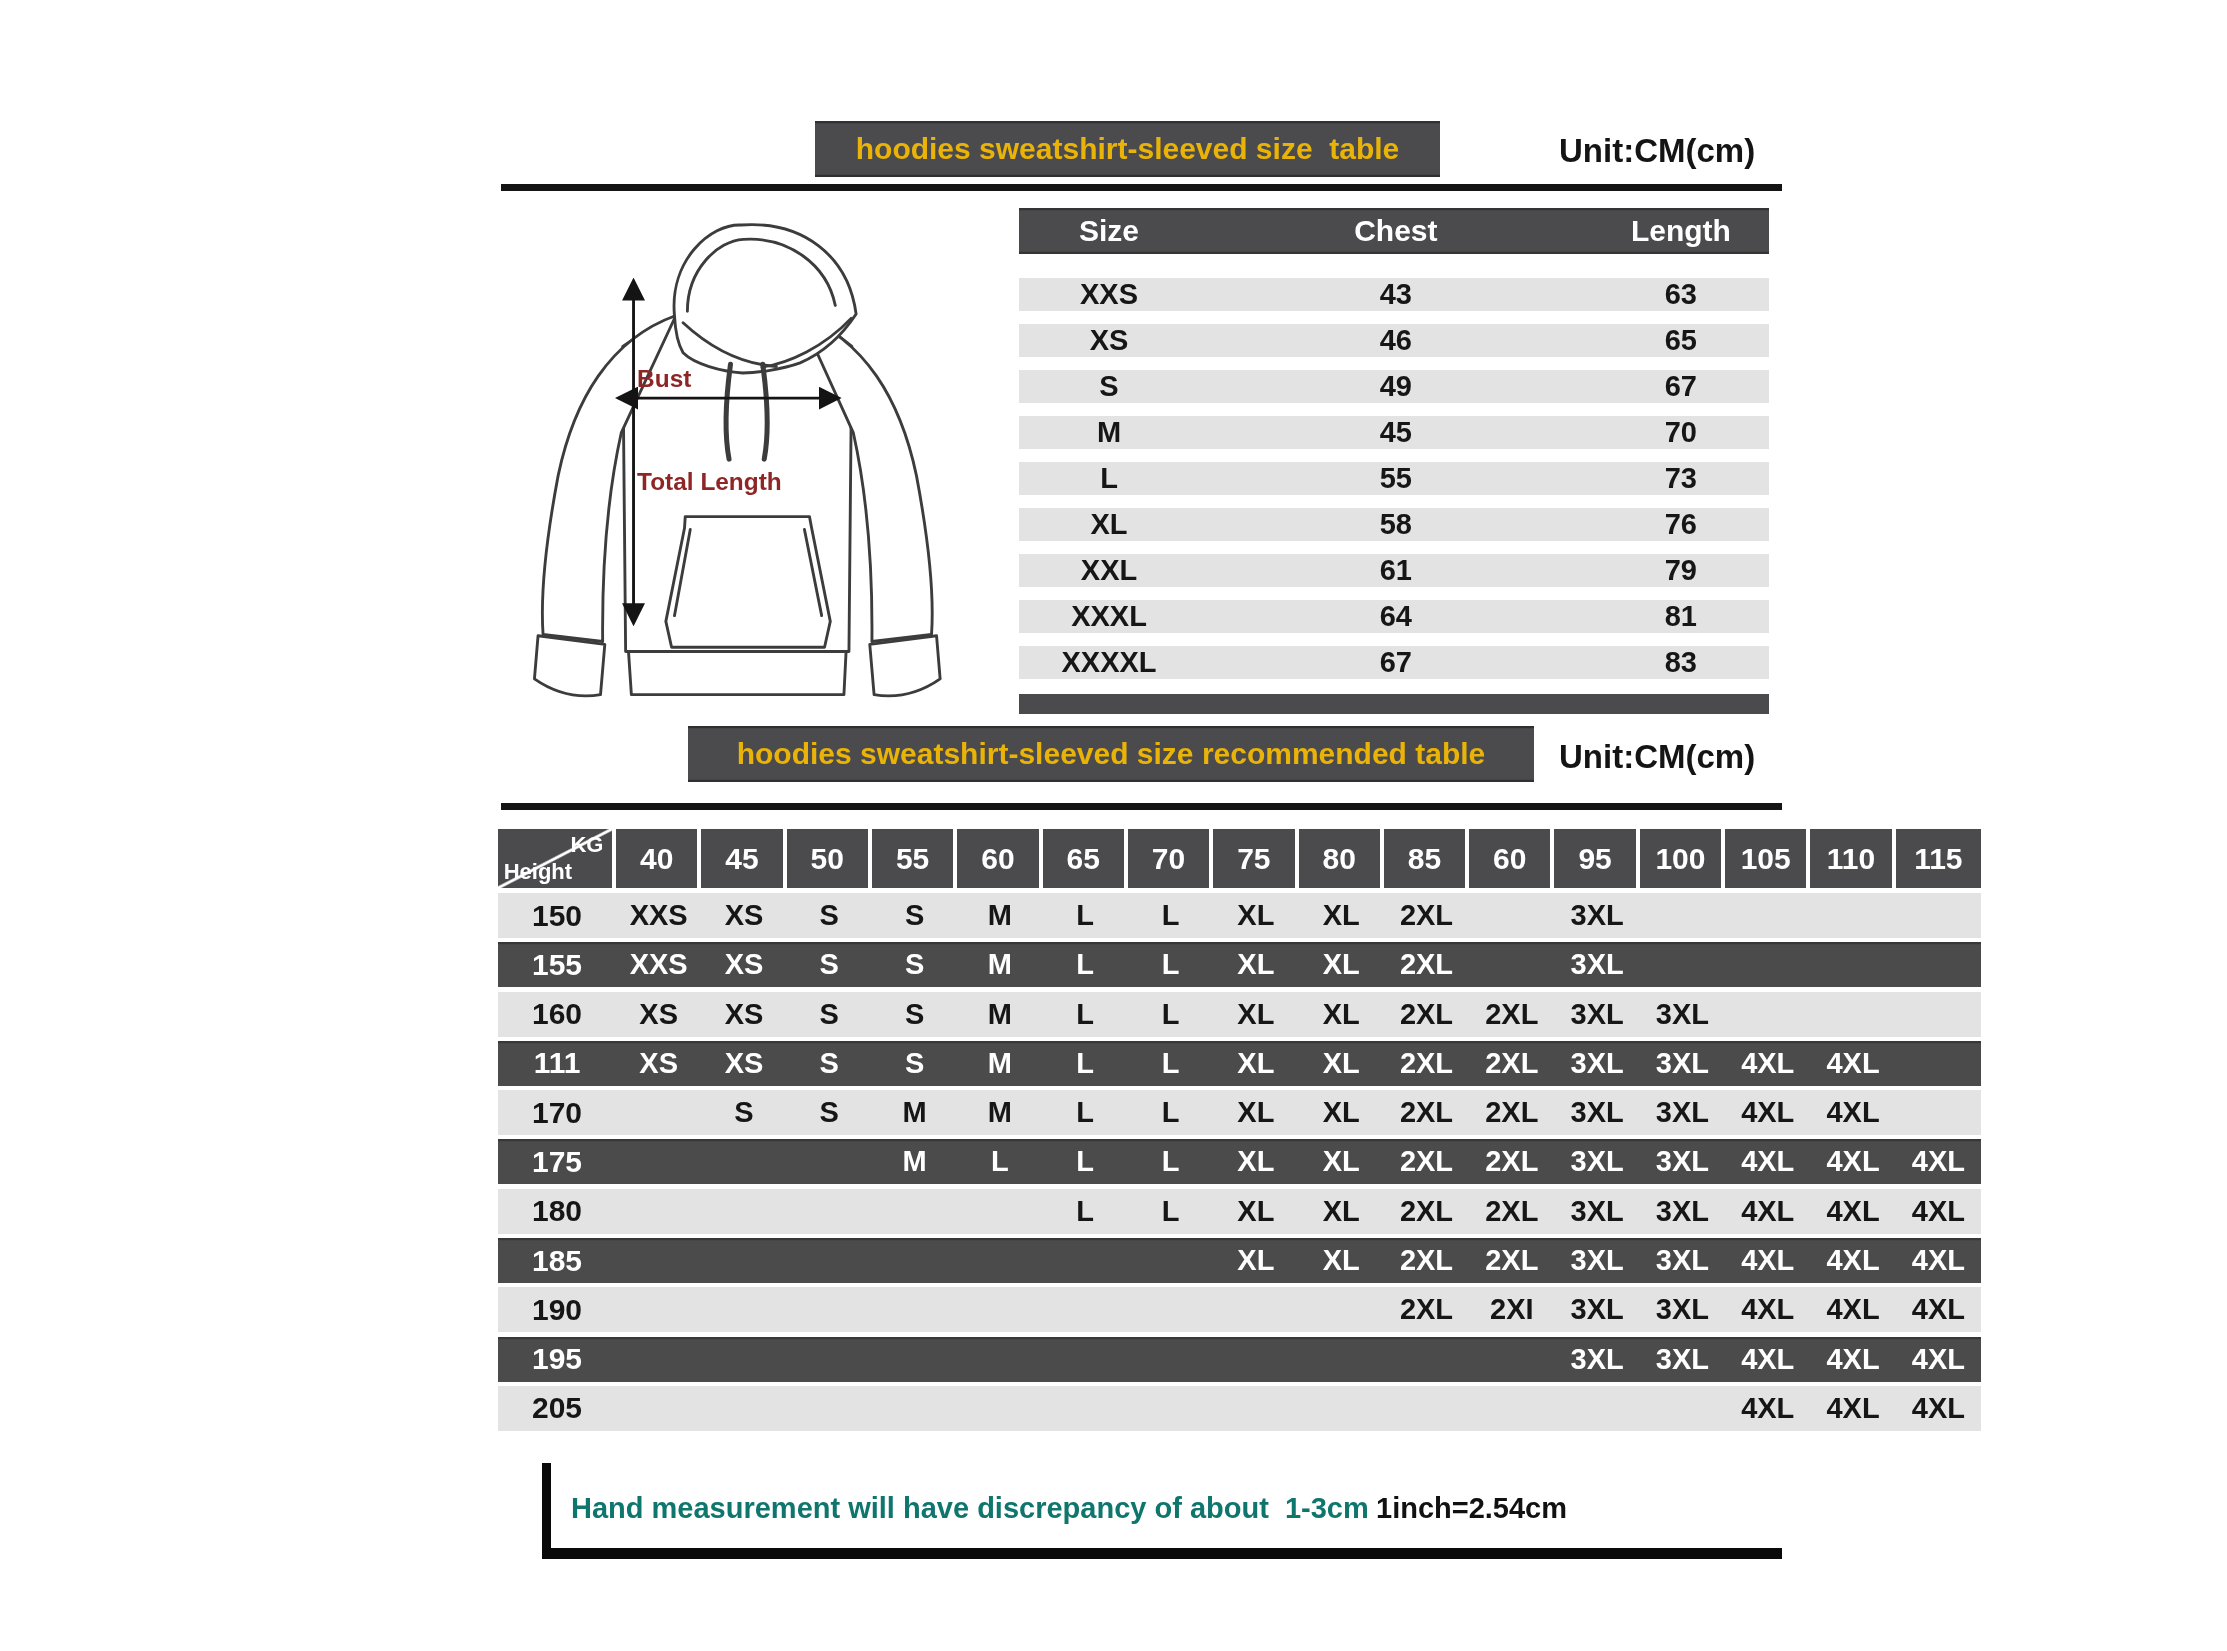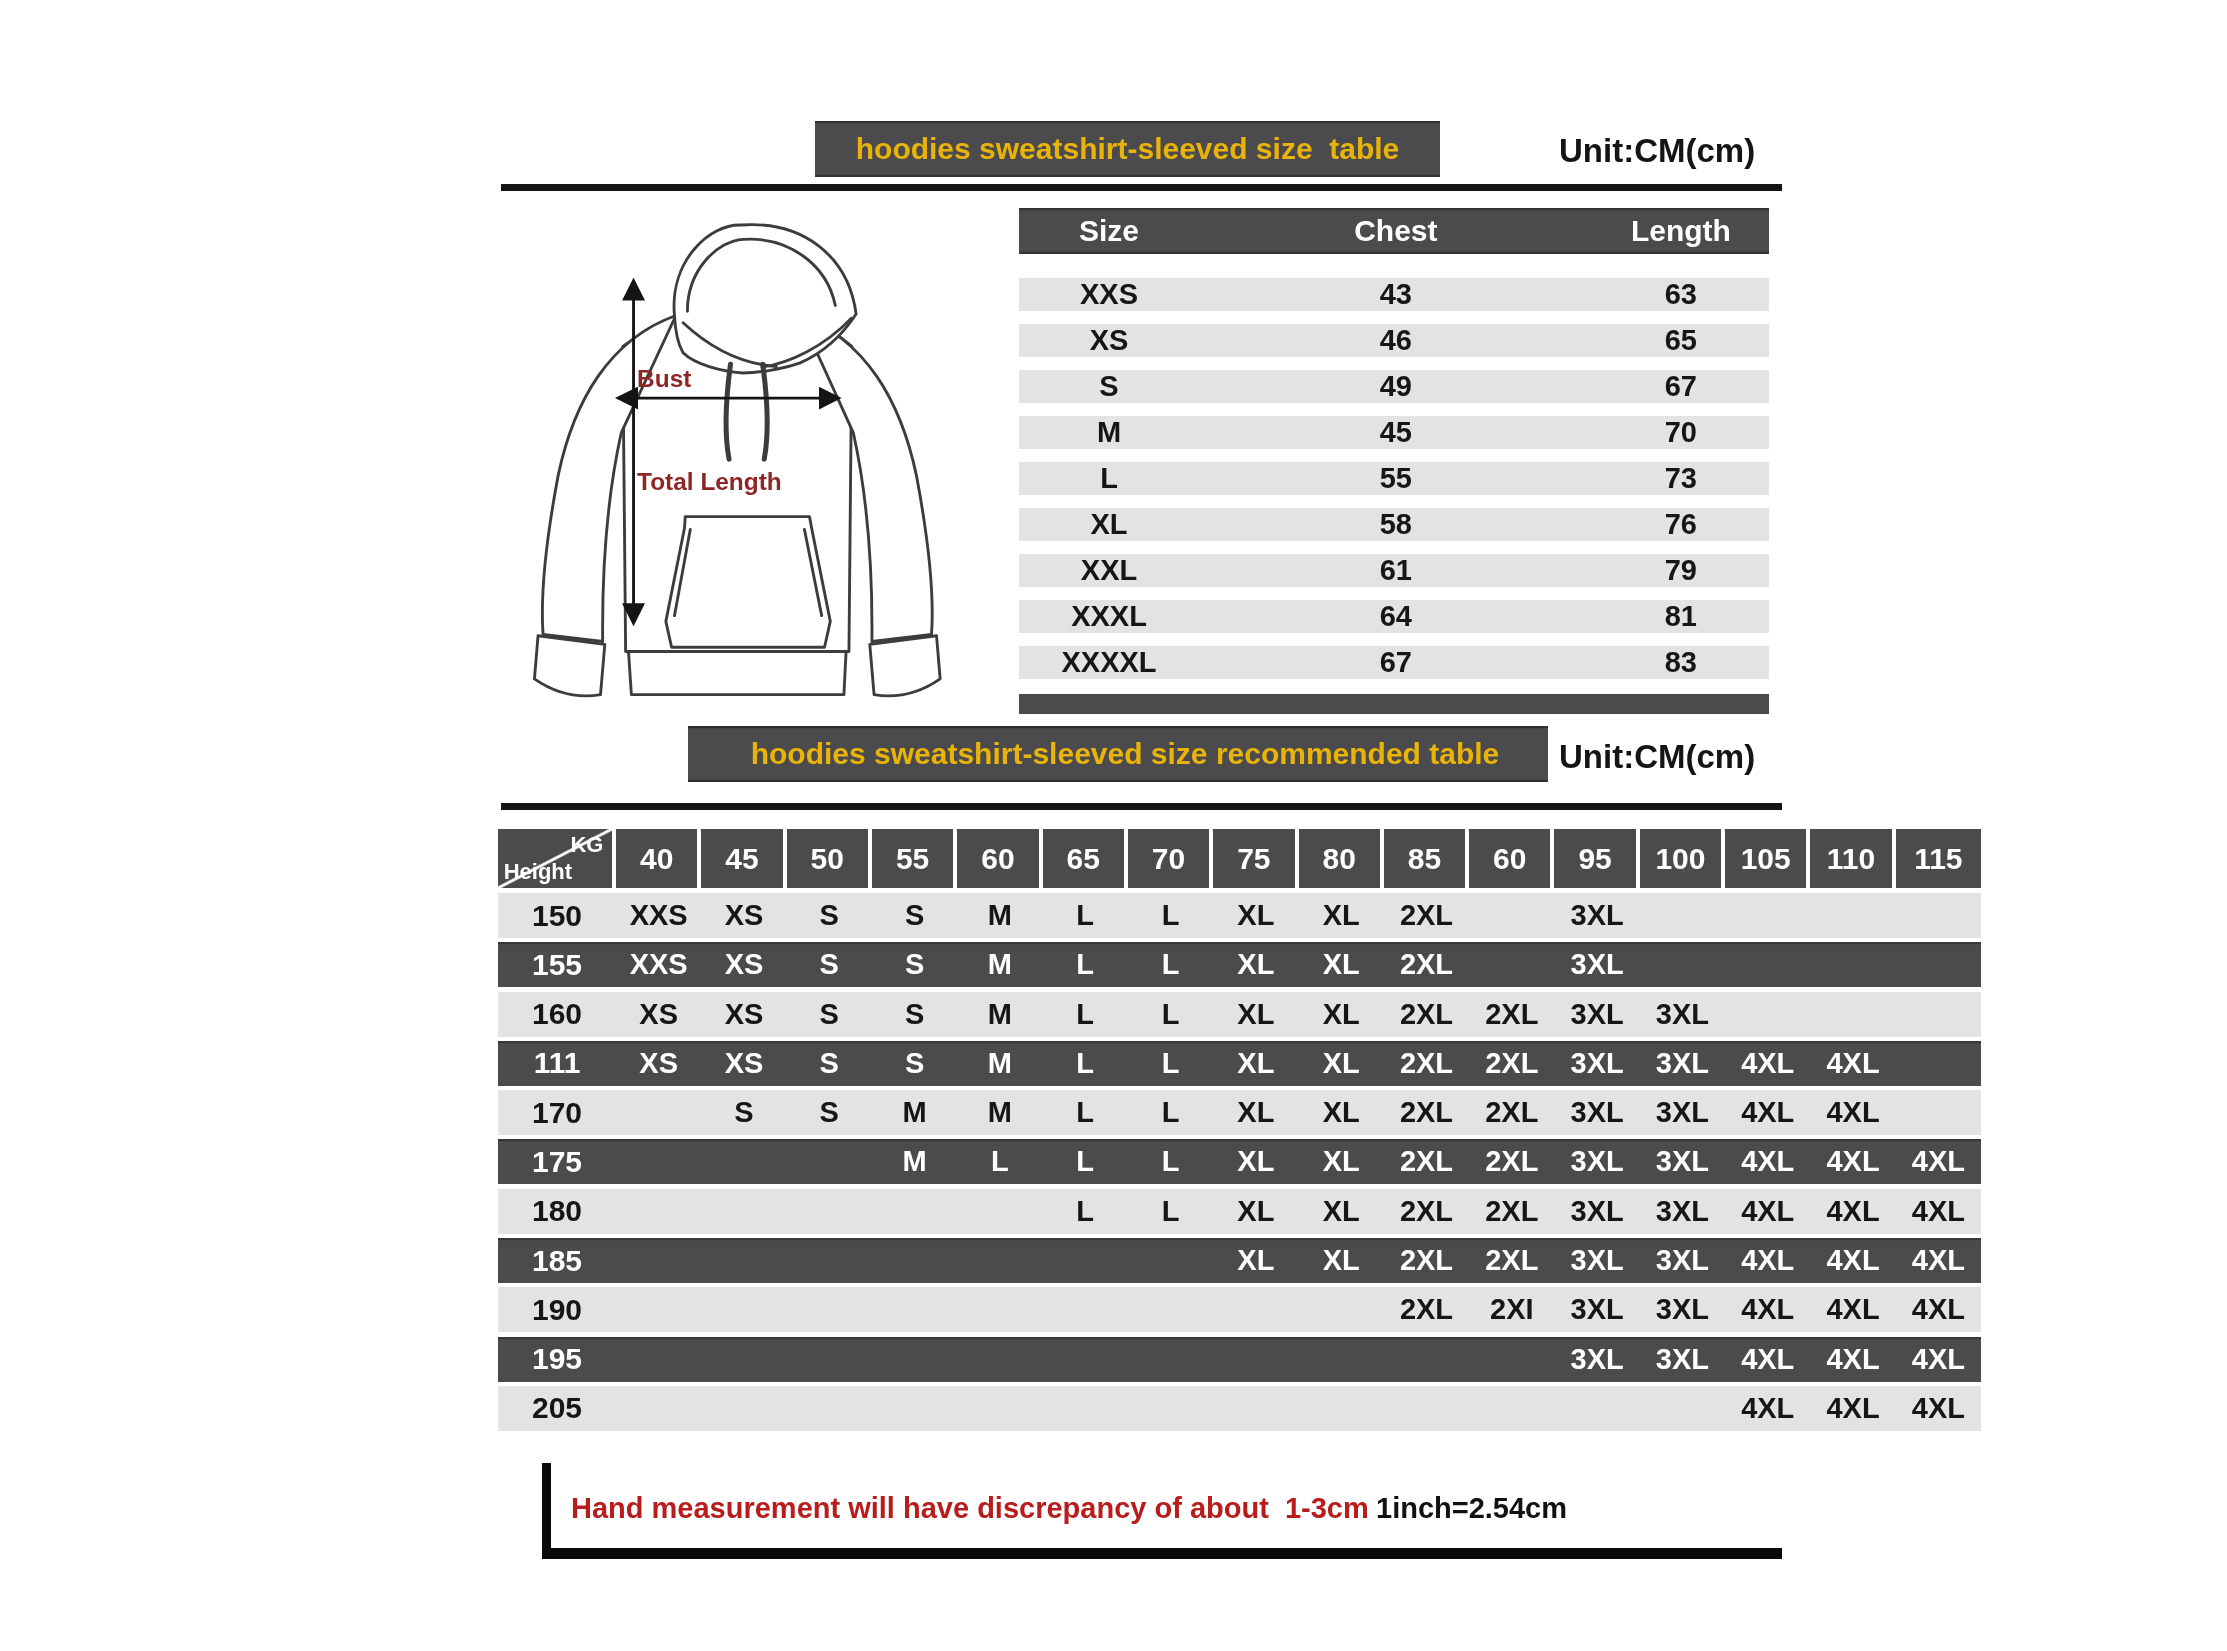--- a/index.html
+++ b/index.html
@@ -7,21 +7,21 @@
   }
   html,body{margin:0;padding:0;background:#fff;}
   body{width:2227px;height:1651px;font-family:"Liberation Sans",sans-serif;}
   .canvas{position:relative;width:2227px;height:1651px;background:#fff;overflow:hidden;}
 
   
   .title-bar{position:absolute;background:var(--dark);color:#eab308;font-weight:bold;font-size:30px;
     display:flex;align-items:center;justify-content:center;white-space:pre;
     box-shadow:inset 0 2.2px 0 rgba(0,0,0,.35), inset 0 -2.2px 0 rgba(0,0,0,.35);}
   #title1{left:815px;top:121px;width:625px;height:56px;}
-  #title2{left:688px;top:726px;width:846px;height:56px;padding-left:14px;}
+  #title2{left:688px;top:726px;width:846px;height:56px;}
   .unit{position:absolute;font-weight:bold;font-size:33px;color:#141414;white-space:pre;}
   #unit1{left:1559px;top:132px;}
   #unit2{left:1559px;top:738px;}
   .rule{position:absolute;left:501px;width:1281px;height:6.5px;background:var(--line);}
   #rule1{top:184px;}
   #rule2{top:803px;}
 
   
   .hoodie{position:absolute;left:502px;top:192px;width:467px;height:517px;}
 
@@ -51,21 +51,21 @@
   .mx-row{display:grid;grid-template-columns:118px repeat(16,1fr);height:45px;margin-bottom:4.3px;
     align-items:center;font-weight:bold;}
   .mx-row.light{background:var(--light);color:#161616;}
   .mx-row.dark{background:var(--darkrow);color:#fff;box-shadow:inset 0 2.2px 0 rgba(0,0,0,.25);}
   .mx-row .hcell{font-size:30px;text-align:center;}
   .mx-row .cell{font-size:29px;text-align:center;}
 
   
   .footer{position:absolute;left:542px;top:1463px;width:1240px;height:100px;}
   .footer .vbar{position:absolute;left:0;top:0;width:9.3px;height:88px;background:#0a0a0a;}
-  .footer .note{position:absolute;left:29px;top:29px;font-size:29px;font-weight:bold;color:#b91c1c;white-space:pre;}
+  .footer .note{position:absolute;left:29px;top:29px;font-size:29px;font-weight:bold;color:#0f766e;white-space:pre;}
   .footer .conv{position:absolute;left:834px;top:29px;font-size:29px;font-weight:bold;color:#111;white-space:pre;}
   .footer .hline{position:absolute;left:0;top:85px;width:1240px;height:10.8px;background:#0a0a0a;}
 </style>
 </head>
 <body>
 
 <div class="canvas">
 
   <div class="title-bar" id="title1">hoodies sweatshirt-sleeved size  table</div>
   <div class="unit" id="unit1">Unit:CM(cm)</div>

